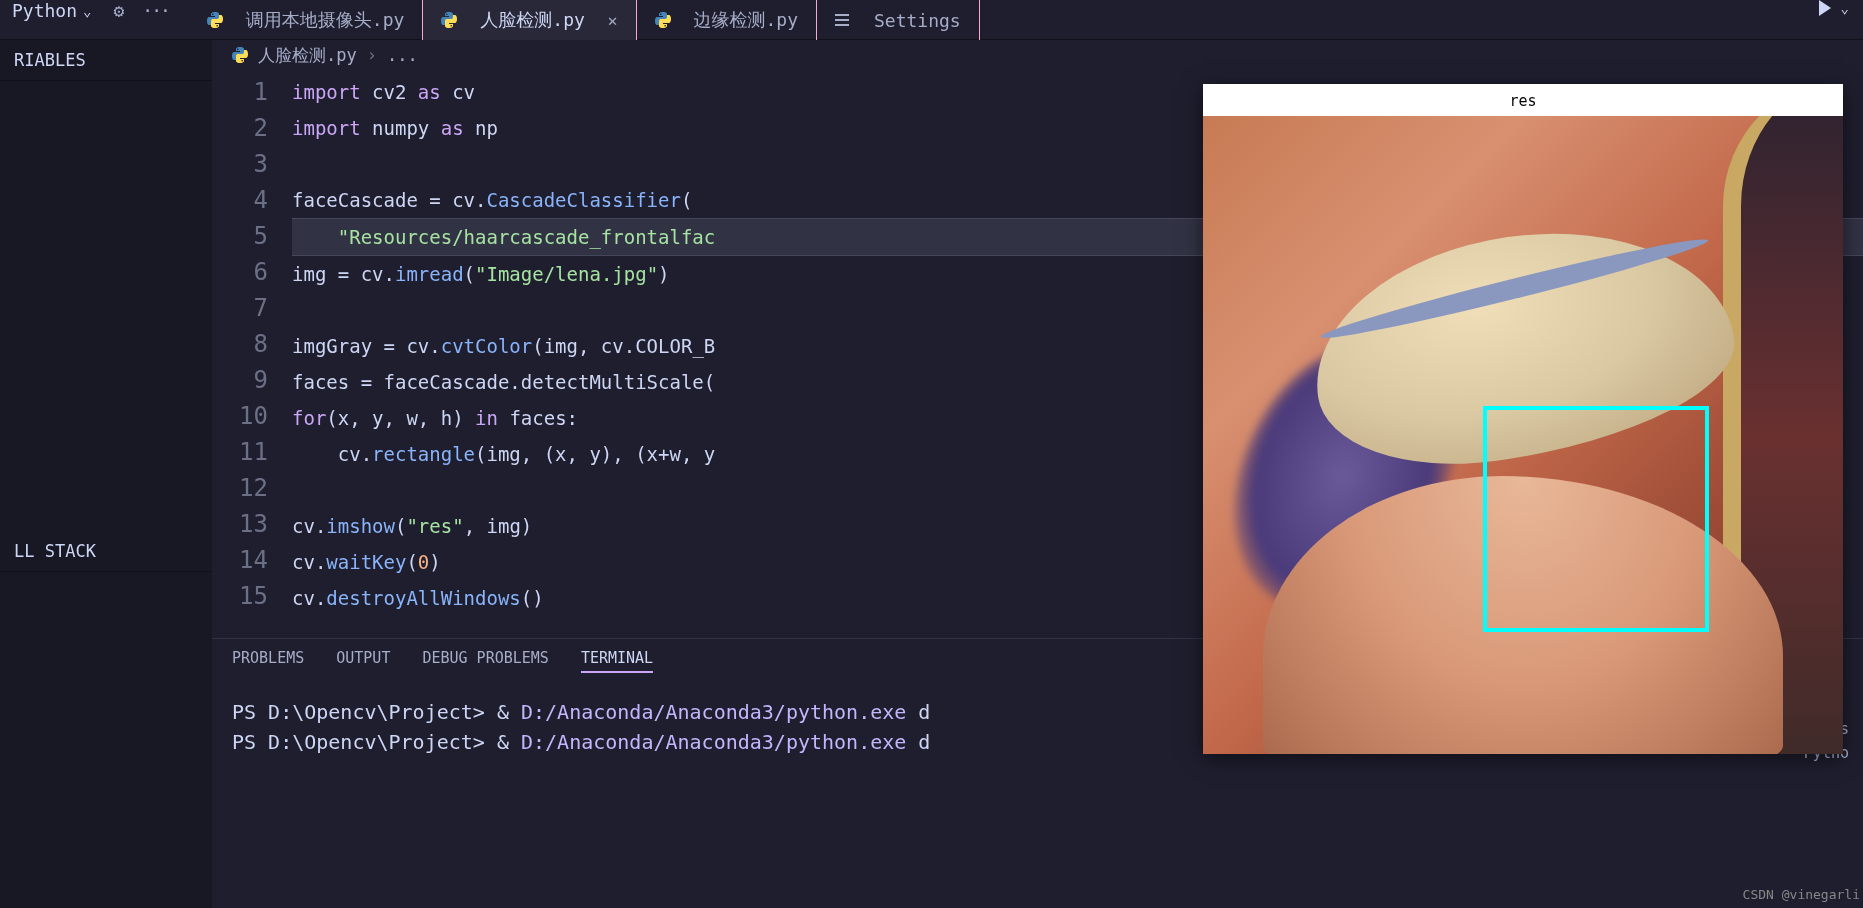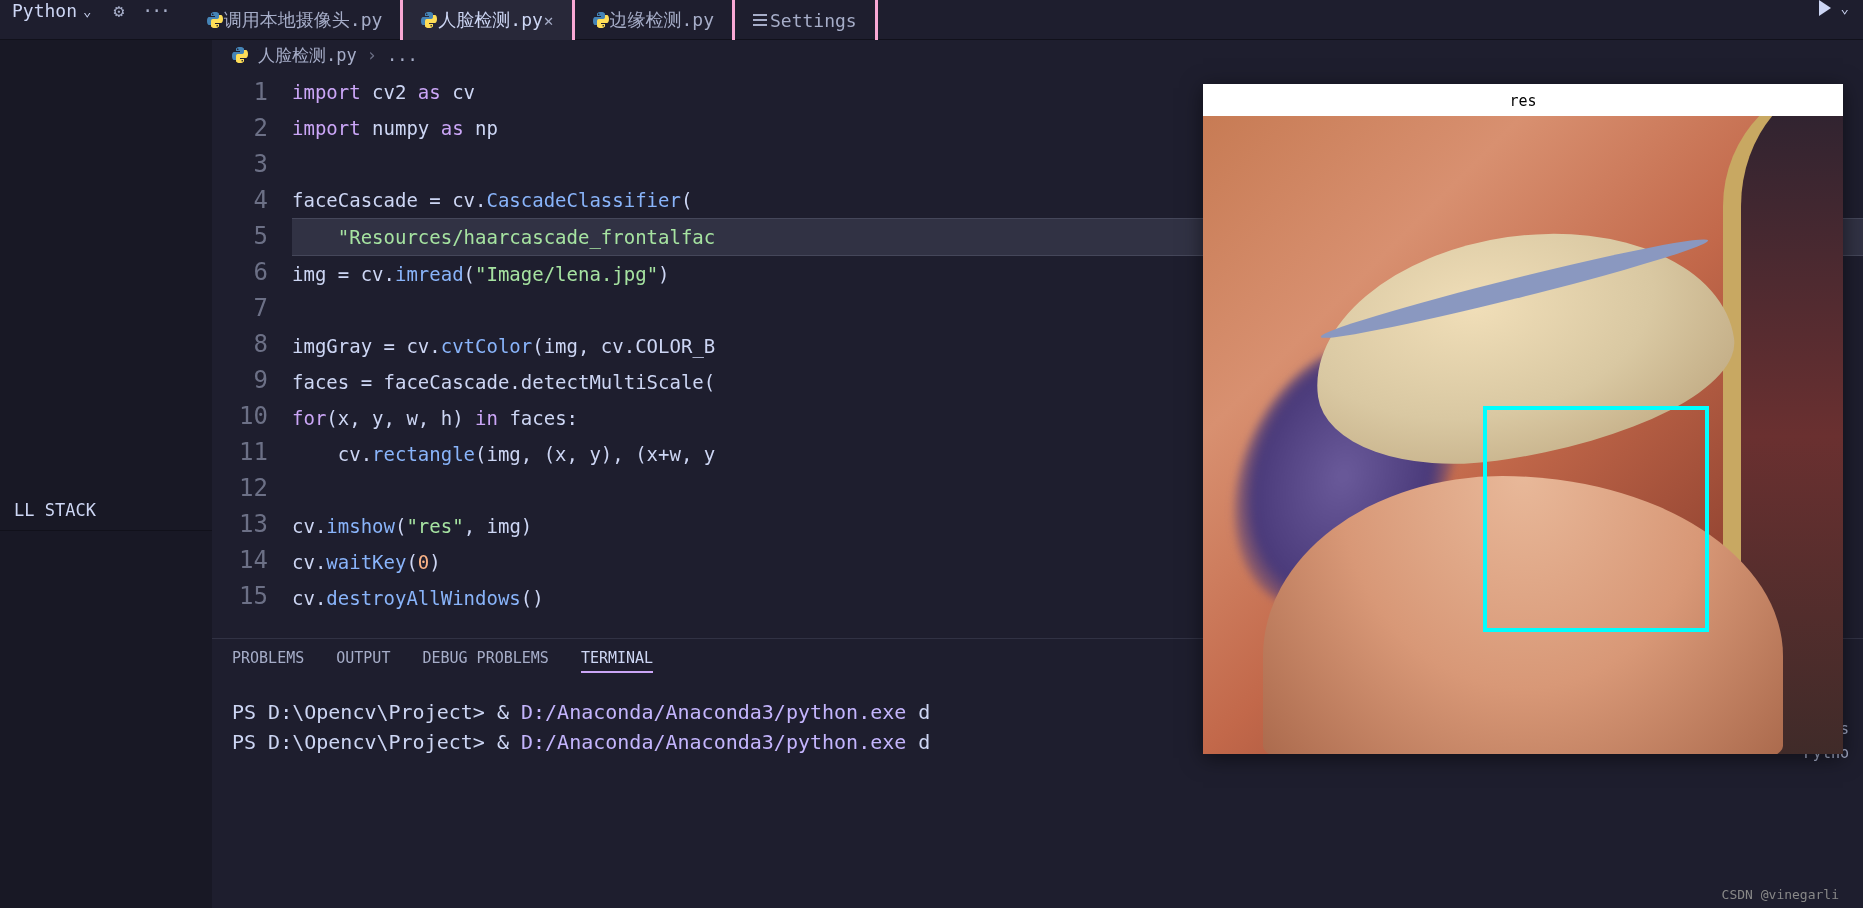--- a/index.html
+++ b/index.html
@@ -4,21 +4,21 @@
 <style>
 * { margin:0; padding:0; box-sizing:border-box; }
 html, body { width:1863px; height:908px; background:#1e1e2e; font-family:Consolas,'Microsoft YaHei',monospace; color:#cdd6f4; overflow:hidden; }
 .top-bar { height:40px; display:flex; align-items:flex-start; background:#1e1e2e; border-bottom:1px solid #11111b; }
 .py-selector { display:flex; align-items:center; gap:6px; padding:0 12px; color:#cdd6f4; font-size:18px; }
 .chev { font-size:14px; }
 .top-icons { display:flex; gap:18px; padding:0 10px; }
 .top-icons span { font-size:18px; color:#a6adc8; }
 .ellipsis { font-size:22px; letter-spacing:-2px; }
 .tabs { display:flex; align-items:stretch; height:40px; margin-left:10px; }
-.tab { display:flex; align-items:center; gap:1px; padding:0 18px; font-size:18px; color:#a6adc8; cursor:pointer; border-right:3px solid #f9a8d4; }
+.tab { display:flex; align-items:center; gap:23px; padding:0 18px; font-size:18px; color:#a6adc8; cursor:pointer; border-right:1px solid #f9a8d4; }
 .tab.active { background:#282839; color:#cdd6f4; }
 .py-icon { width:16px; height:16px; }
 .close-x { font-size:16px; color:#a6adc8; }
 .settings-icon { width:16px; height:16px; display:inline-flex; flex-direction:column; justify-content:space-around; }
 .settings-icon i { height:2px; background:#a6adc8; display:block; width:14px; }
 .run-actions { margin-left:auto; display:flex; gap:10px; padding-right:14px; align-items:center; }
 .run-tri { width:0; height:0; border-left:12px solid #cdd6f4; border-top:8px solid transparent; border-bottom:8px solid transparent; }
 .sidebar { width:212px; background:#181825; height:868px; float:left; }
 .side-section { padding:10px 14px; color:#cdd6f4; font-size:17px; font-weight:500; border-bottom:1px solid #11111b; }
 .side-gap { height:260px; }
@@ -46,21 +46,21 @@
 .res-spacer { flex:1; }
 .res-btn { width:46px; text-align:center; font-size:15px; color:#000; }
 .res-img { position:relative; width:640px; height:638px; background:linear-gradient(135deg,#c77b54 0%,#d89070 25%,#c2684a 50%,#8c3f2e 80%,#4a2620 100%); overflow:hidden; }
 .hat { position:absolute; top:120px; left:110px; width:420px; height:220px; border-radius:50% 50% 60% 40% / 60% 60% 40% 40%; background:radial-gradient(ellipse at 40% 30%,#f0deb8 0%,#d9c8a2 50%,#b8a078 100%); transform:rotate(-8deg); }
 .hat-band { position:absolute; top:42px; left:10px; width:95%; height:20px; background:#8a98c0; border-radius:50%; transform:rotate(-6deg);}
 .skin { position:absolute; top:360px; left:60px; width:520px; height:300px; background:radial-gradient(ellipse at 50% 0%,#e8b899 0%,#d89877 50%,#a8674a 100%); border-radius:46% 54% 30% 30% / 60% 60% 10% 10%; }
 .mirror { position:absolute; top:-40px; right:-140px; width:260px; height:720px; background:linear-gradient(180deg,#2a2230 0%,#6a3030 50%,#3a2a28 100%); border-radius:130px 0 0 130px; border-left:18px solid #c8a862; }
 .face-rect { position:absolute; top:290px; left:280px; width:226px; height:226px; border:4px solid #00ffff; }
 .feathers { position:absolute; top:220px; left:40px; width:200px; height:280px; background:radial-gradient(ellipse,#6a5a9a 0%,#4a3a7a 60%,transparent 80%); filter:blur(4px); border-radius:60% 40% 50% 50%; transform:rotate(20deg);}
 .rt-pills { position:absolute; top:680px; right:14px; display:flex; flex-direction:column; gap:6px; font-size:15px; color:#a6adc8; align-items:flex-end; }
-.watermark { position:absolute; bottom:6px; right:24px; font-size:13px; color:#888; }
+.watermark { position:absolute; bottom:6px; right:3px; font-size:13px; color:#888; }
 </style>
 </head>
 <body>
 
 <div class="top-bar">
   <div class="py-selector">
     <span>Python</span>
     <span class="chev">⌄</span>
   </div>
   <div class="top-icons">
@@ -99,20 +99,21 @@
       <span>Settings</span>
     </div>
   </div>
   <div class="run-actions">
     <div class="run-tri"></div>
     <span class="chev">⌄</span>
   </div>
 </div>
 
 <div class="sidebar">
+  <div class="side-section">RIABLES</div>
   <div class="side-gap"></div>
   <div style="height:190px;"></div>
   <div class="side-section">LL STACK</div>
 </div>
 
 <div class="main">
   <div class="breadcrumb">
     <svg class="py-icon" viewBox="0 0 16 16">
         <path fill="#4584b6" d="M8 0C4 0 4 2 4 2v2h4v1H2s-2 0-2 4 2 4 2 4h2v-2s0-2 2-2h4s2 0 2-2V2s0-2-4-2H8zM5.5 1.5A.75.75 0 116 3a.75.75 0 01-.5-1.5z"></path>
         <path fill="#ffde57" d="M8 16c4 0 4-2 4-2v-2H8v-1h6s2 0 2-4-2-4-2-4h-2v2s0 2-2 2H6s-2 0-2 2v5s0 2 4 2h0zM10.5 14.5A.75.75 0 1110 13a.75.75 0 01.5 1.5z"></path>

